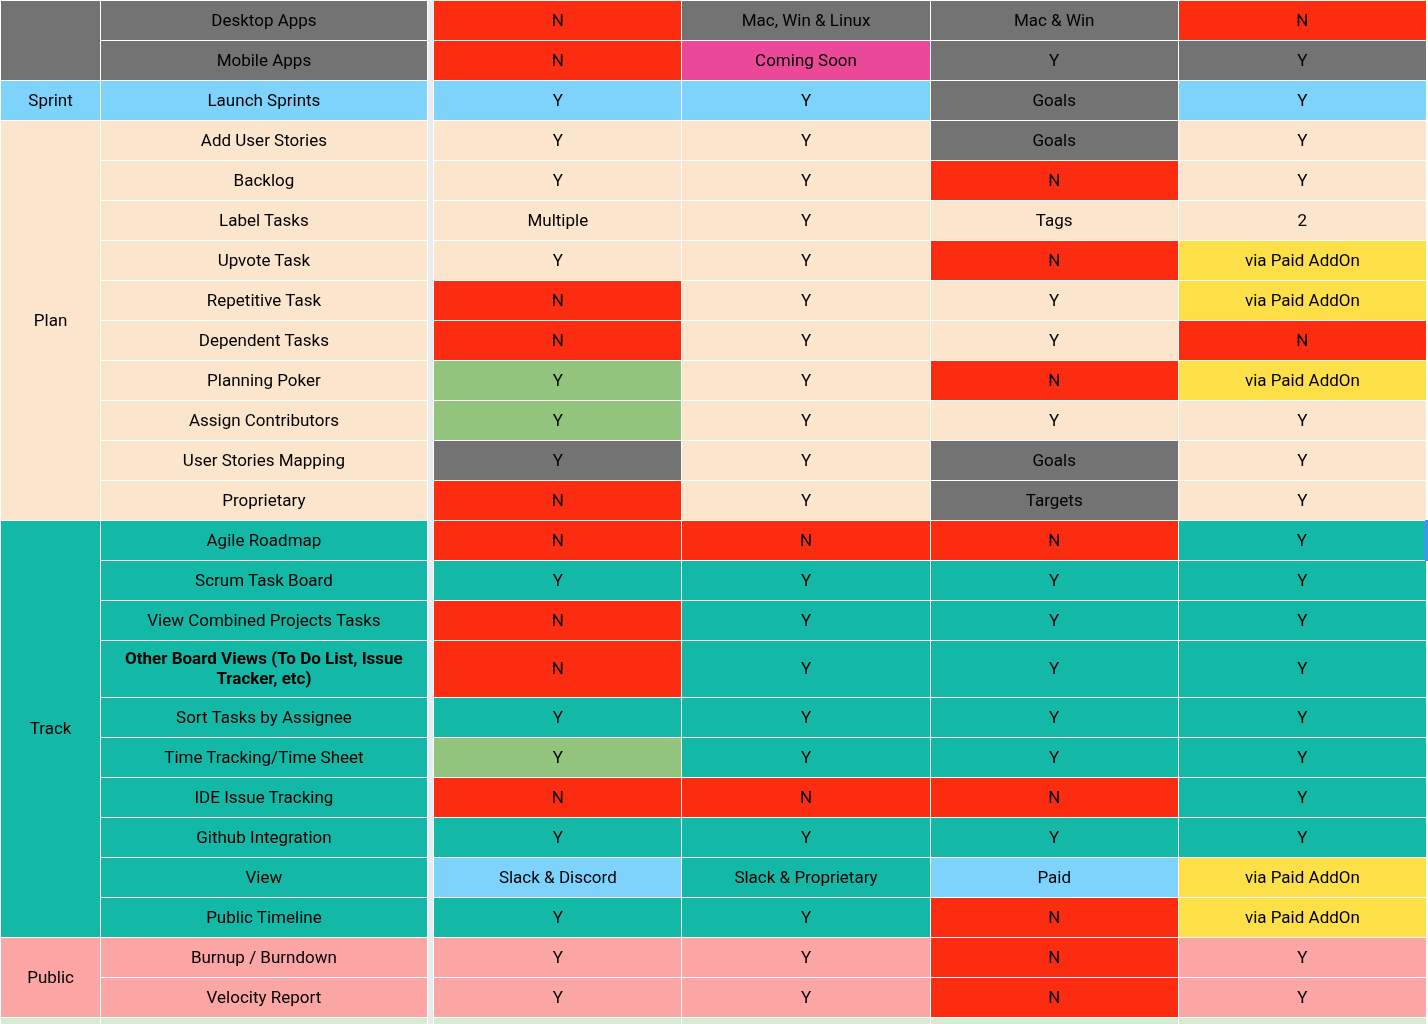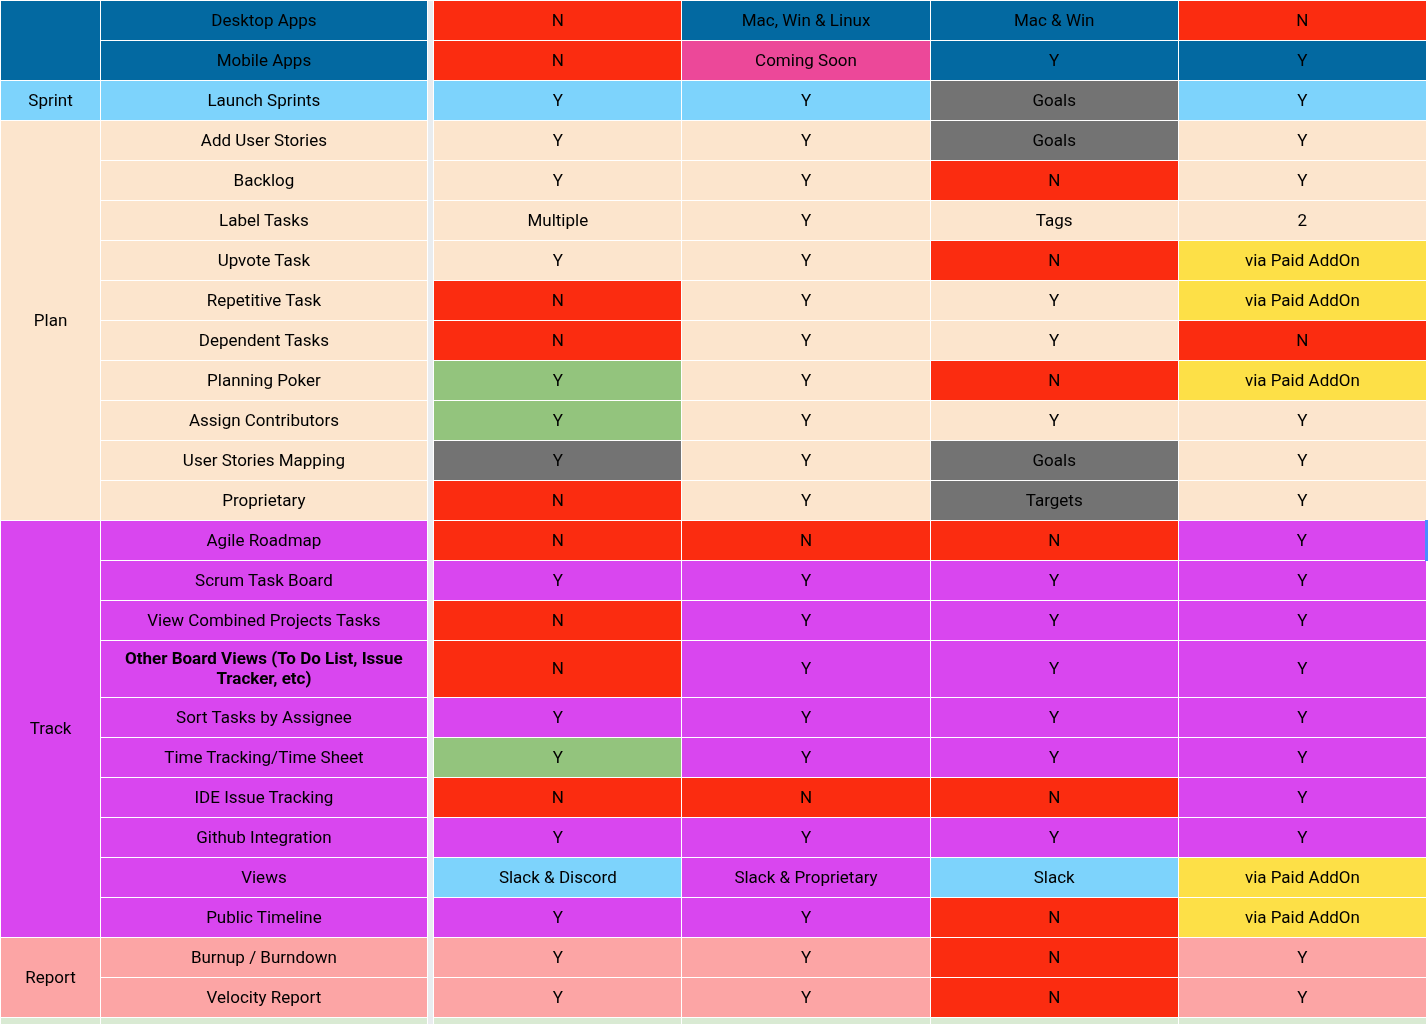--- a/index.html
+++ b/index.html
@@ -4,26 +4,26 @@
 <style>
   html,body{margin:0;padding:0;font-family:-apple-system,BlinkMacSystemFont,"Segoe UI",Roboto,Arial,sans-serif;font-size:17px;color:#000;background:#fff}
   table{border-collapse:collapse;width:1428px;table-layout:fixed}
   td{border:1px solid #fff;text-align:center;vertical-align:middle;padding:4px 6px;height:31px;line-height:1.15}
   col.cat{width:92px}
   col.feat{width:300px}
   col.gap{width:6px}
   col.c{width:228px}
   .gap{background:#e9ecef;border:none;padding:0}
   
-  .white{background:#0369a1}
+  .white{background:#737373}
   .red{background:#fb2c10}
   .orange{background:#ec4899}
   .pink{background:#7dd3fc}
   .peach{background:#fce5cd}
-  .yellow{background:#d946ef}
+  .yellow{background:#14b8a6}
   .blue{background:#fca5a5}
   .mint{background:#d9ead3}
   .green{background:#93c47d}
   .purple{background:#737373}
   .magenta{background:#fde047}
 </style>
 </head>
 <body>
 
 <table>
@@ -203,37 +203,37 @@
       </tr>
       <tr>
         <td class="yellow">Github Integration</td>
         <td class="gap"></td>
         <td class="yellow">Y</td>
         <td class="yellow">Y</td>
         <td class="yellow">Y</td>
         <td class="yellow">Y</td>
       </tr>
       <tr>
-        <td class="yellow">Views</td>
+        <td class="yellow">View</td>
         <td class="gap"></td>
         <td class="pink">Slack &amp; Discord</td>
         <td class="yellow">Slack &amp; Proprietary</td>
-        <td class="pink">Slack</td>
+        <td class="pink">Paid</td>
         <td class="magenta">via Paid AddOn</td>
       </tr>
       <tr>
         <td class="yellow">Public Timeline</td>
         <td class="gap"></td>
         <td class="yellow">Y</td>
         <td class="yellow">Y</td>
         <td class="red">N</td>
         <td class="magenta">via Paid AddOn</td>
       </tr>
       <tr>
-        <td rowspan="2" class="blue">Report</td>
+        <td rowspan="2" class="blue">Public</td>
         <td class="blue">Burnup / Burndown</td>
         <td class="gap"></td>
         <td class="blue">Y</td>
         <td class="blue">Y</td>
         <td class="red">N</td>
         <td class="blue">Y</td>
       </tr>
       <tr>
         <td class="blue">Velocity Report</td>
         <td class="gap"></td>

